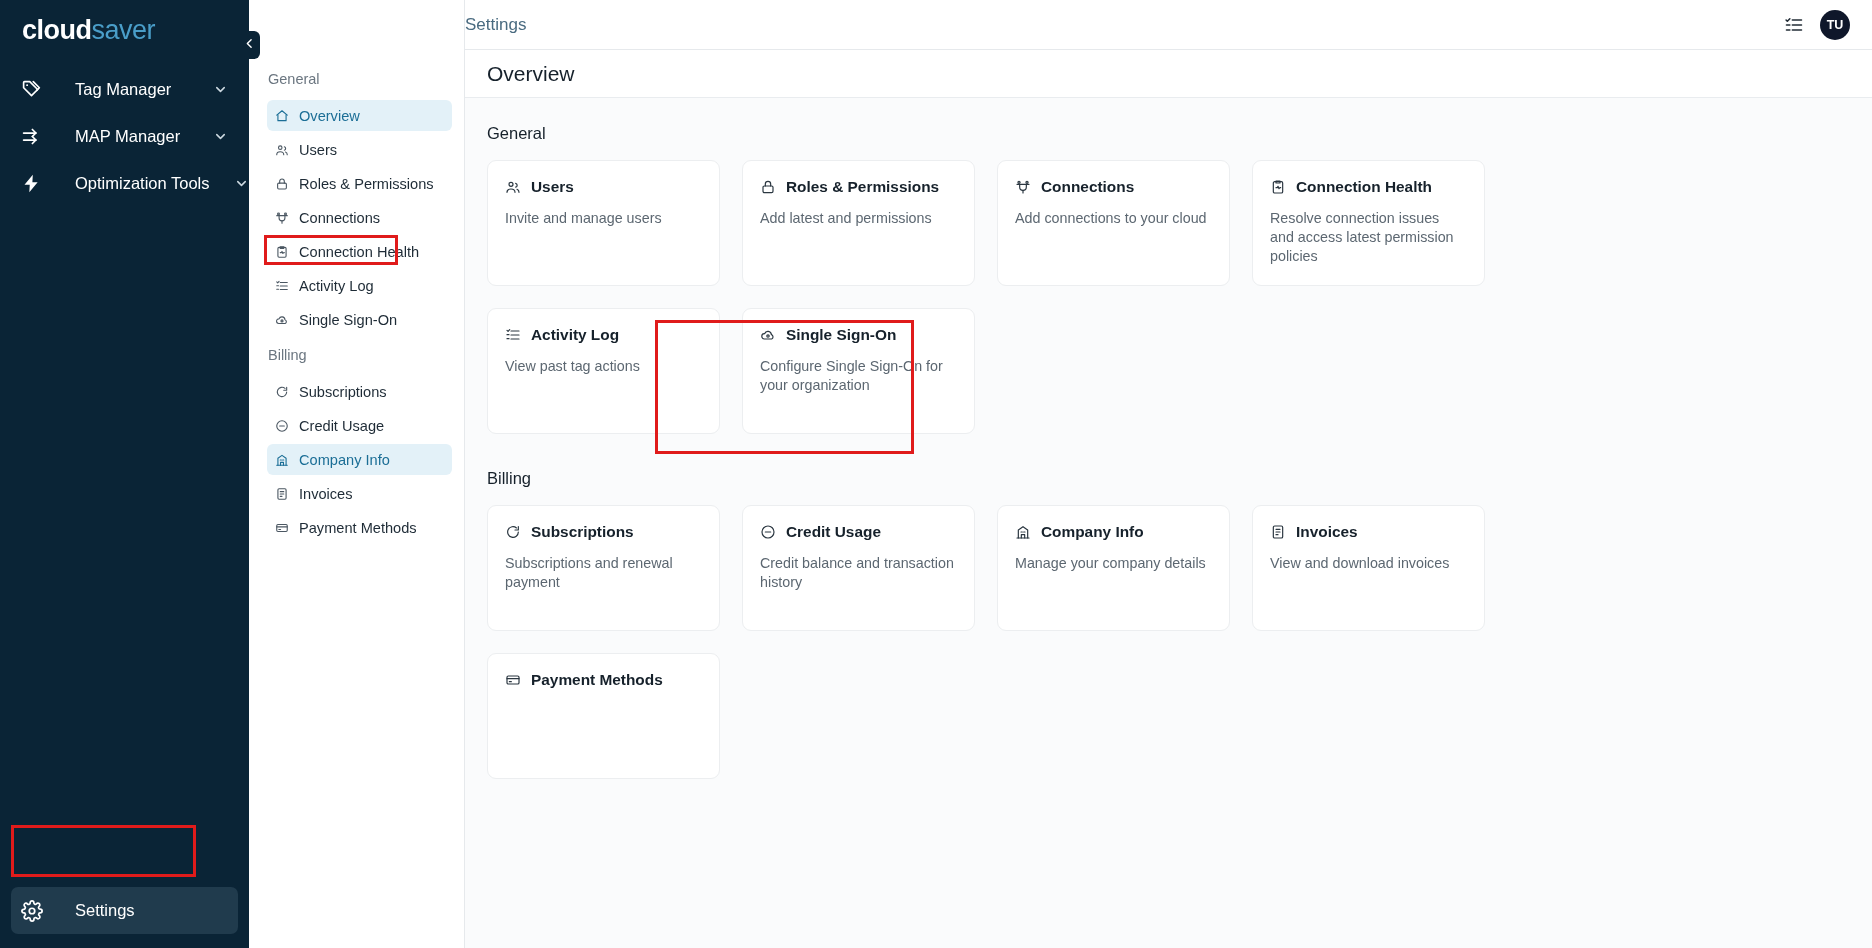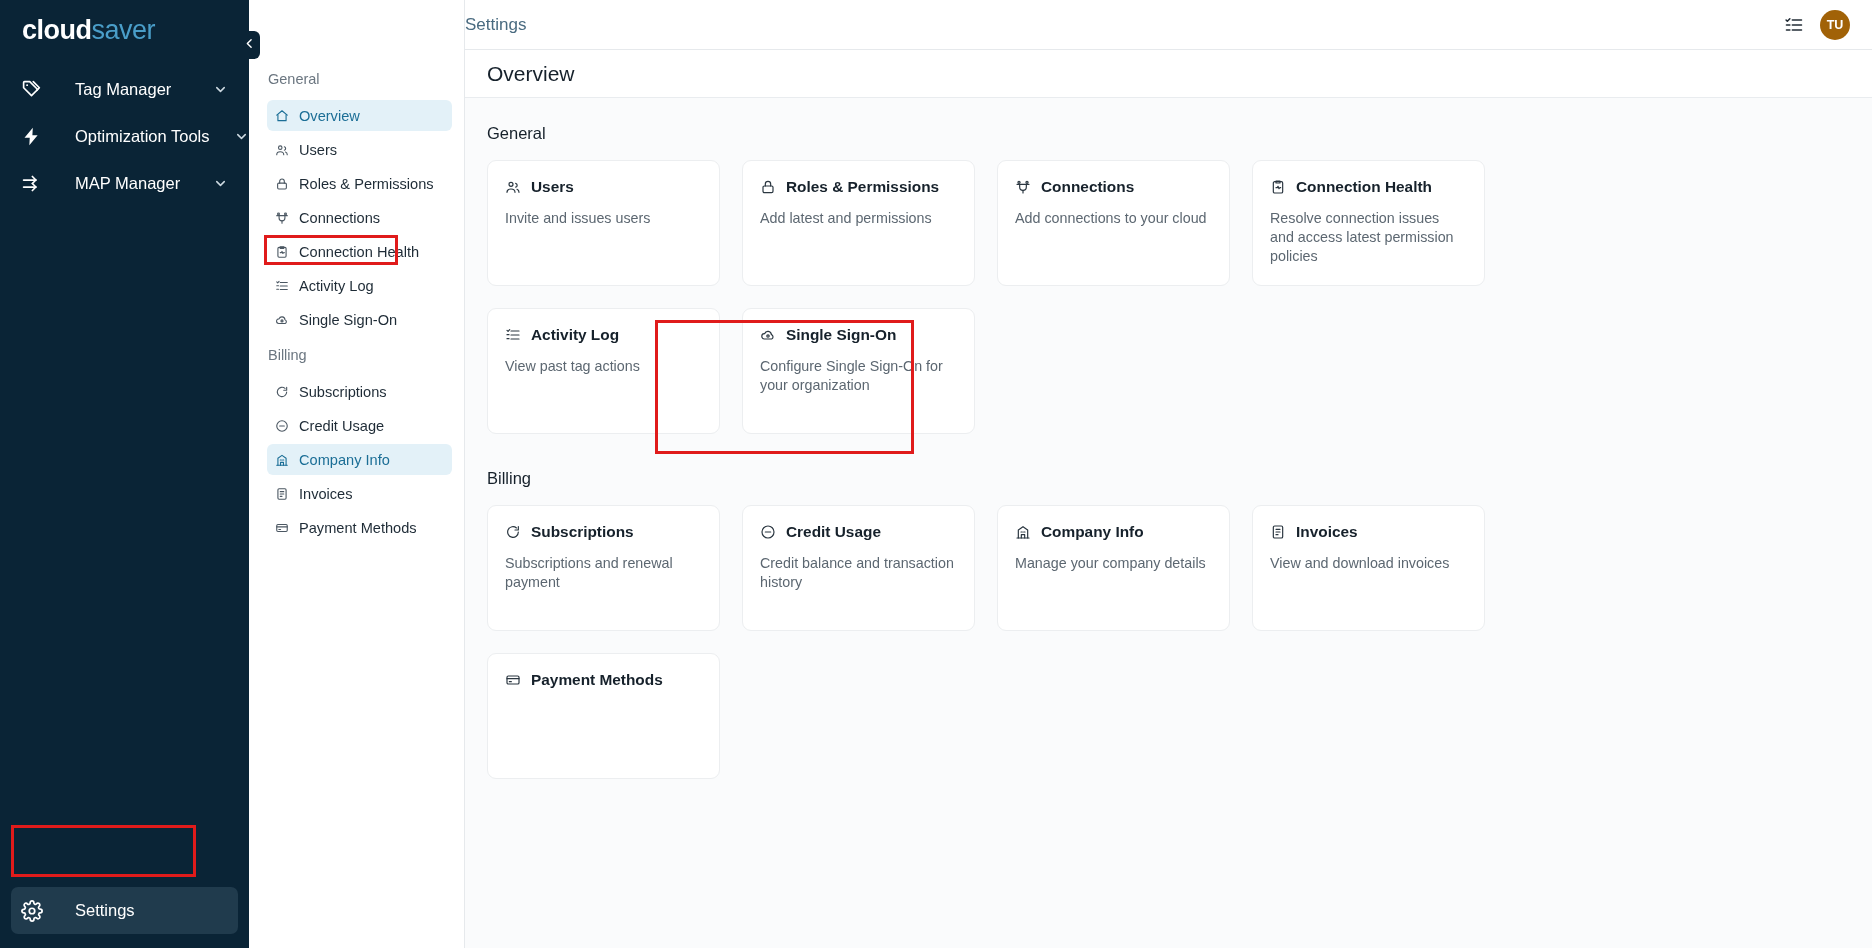--- a/index.html
+++ b/index.html
@@ -105,21 +105,21 @@
     flex: 0 0 50px;
   }
   .topbar-title {
     font-size: 17px; color: #4a6b80; font-weight: 400;
     padding-left: 0;
   }
   .topbar-spacer { flex: 1; }
   .topbar-icon { color: #222c36; margin-right: 16px; cursor: pointer; display:flex; align-items:center;}
   .avatar {
     width: 30px; height: 30px; border-radius: 50%;
-    background: #a16207;
+    background: #0f172a;
     color: #ffffff; font-size: 12.5px; font-weight: 600;
     display: flex; align-items: center; justify-content: center;
     cursor: pointer;
   }
 
   .page-head {
     height: 48px; background: #ffffff;
     border-bottom: 1px solid #e9ecef;
     display: flex; align-items: center;
     padding-left: 22px;
@@ -182,42 +182,42 @@
         <span class="nv-label">Tag Manager</span>
         <span class="nv-chev">
           <svg width="15" height="15" viewBox="0 0 24 24" fill="none" stroke="currentColor" stroke-width="2.4" stroke-linecap="round" stroke-linejoin="round">
               <polyline points="6 9 12 15 18 9"></polyline>
             </svg>
         </span>
       </div>
 
       <div class="nav-item">
         <span class="nv-ico">
-          <svg width="21" height="21" viewBox="0 0 24 24" fill="currentColor" stroke="none">
-            <path d="M13.5 2L4 13.5h6L9.5 22 19 10.5h-6L13.5 2z"></path>
-          </svg>
-        </span>
-        <span class="nv-label">Optimization Tools</span>
-        <span class="nv-chev">
-          <svg width="15" height="15" viewBox="0 0 24 24" fill="none" stroke="currentColor" stroke-width="2.4" stroke-linecap="round" stroke-linejoin="round">
-              <polyline points="6 9 12 15 18 9"></polyline>
-            </svg>
-        </span>
-      </div>
-
-      <div class="nav-item">
-        <span class="nv-ico">
           <svg width="21" height="21" viewBox="0 0 24 24" fill="none" stroke="currentColor" stroke-width="2" stroke-linecap="round" stroke-linejoin="round">
             <path d="M3 8h14"></path>
               <polyline points="13 4 17 8 13 12"></polyline>
             <path d="M3 16h14"></path>
               <polyline points="13 12 17 16 13 20"></polyline>
           </svg>
         </span>
         <span class="nv-label">MAP Manager</span>
+        <span class="nv-chev">
+          <svg width="15" height="15" viewBox="0 0 24 24" fill="none" stroke="currentColor" stroke-width="2.4" stroke-linecap="round" stroke-linejoin="round">
+              <polyline points="6 9 12 15 18 9"></polyline>
+            </svg>
+        </span>
+      </div>
+
+      <div class="nav-item">
+        <span class="nv-ico">
+          <svg width="21" height="21" viewBox="0 0 24 24" fill="currentColor" stroke="none">
+            <path d="M13.5 2L4 13.5h6L9.5 22 19 10.5h-6L13.5 2z"></path>
+          </svg>
+        </span>
+        <span class="nv-label">Optimization Tools</span>
         <span class="nv-chev">
           <svg width="15" height="15" viewBox="0 0 24 24" fill="none" stroke="currentColor" stroke-width="2.4" stroke-linecap="round" stroke-linejoin="round">
               <polyline points="6 9 12 15 18 9"></polyline>
             </svg>
         </span>
       </div>
     </div>
 
     <div class="nav-bottom">
       <div class="nav-item active">
@@ -422,21 +422,21 @@
             <span class="c-ico">
               <svg width="16" height="16" viewBox="0 0 24 24" fill="none" stroke="currentColor" stroke-width="1.8" stroke-linecap="round" stroke-linejoin="round">
                   <circle cx="9" cy="8" r="3"></circle>
                   <path d="M3 20c0-3 2.7-5 6-5s6 2 6 5"></path>
                   <path d="M16 6.5a3 3 0 0 1 0 5.8"></path>
                   <path d="M18 15.4c2 .7 3 2.3 3 4.6"></path>
                 </svg>
             </span>
             <span>Users</span>
           </div>
-          <div class="card-desc">Invite and issues users</div>
+          <div class="card-desc">Invite and manage users</div>
         </div>
 
         <div class="card">
           <div class="card-head">
             <span class="c-ico">
               <svg width="16" height="16" viewBox="0 0 24 24" fill="none" stroke="currentColor" stroke-width="1.8" stroke-linecap="round" stroke-linejoin="round">
                   <rect x="4.5" y="10.5" width="15" height="10" rx="2"></rect>
                   <path d="M8 10.5V7.5a4 4 0 0 1 8 0v3"></path>
                 </svg>
             </span>

